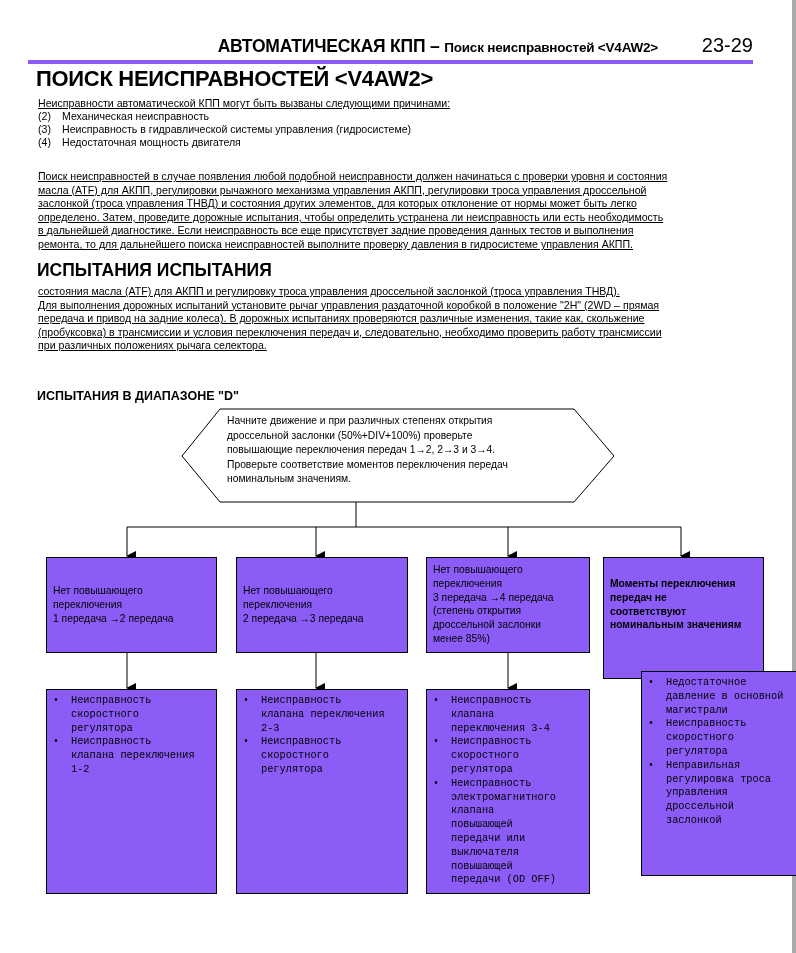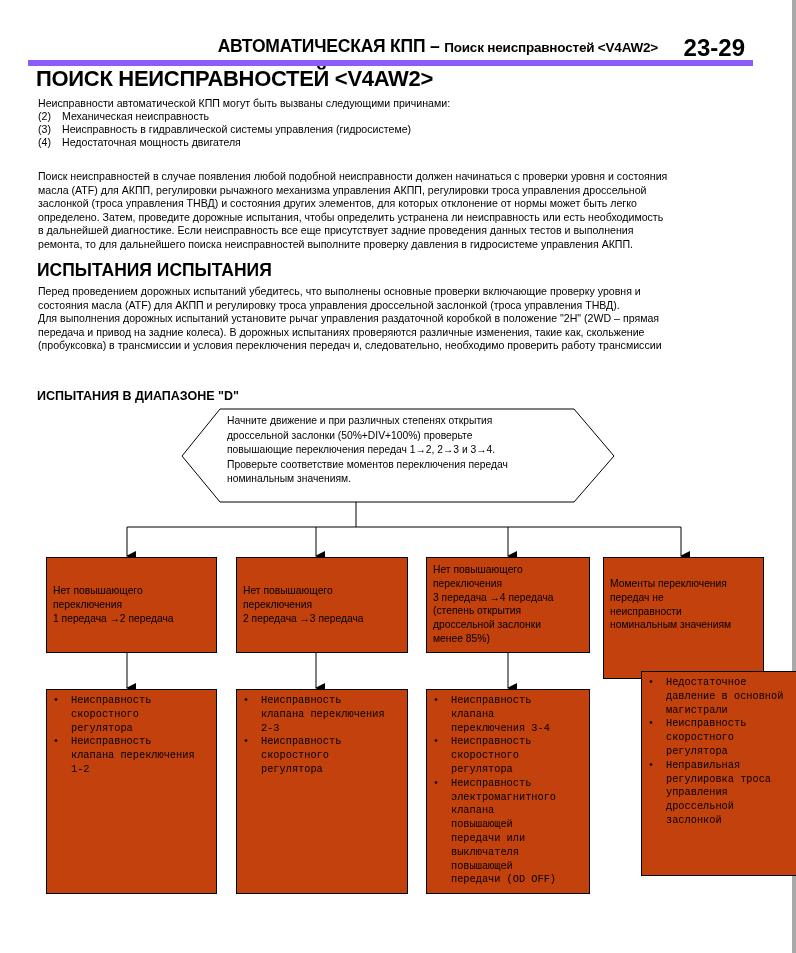--- a/index.html
+++ b/index.html
@@ -1,34 +1,34 @@
 <!DOCTYPE html>
 <html><head>
 <meta charset="utf-8">
 <style>
   html, body { margin: 0; padding: 0; }
   body {
     width: 796px; height: 953px; background: #ffffff; position: relative; overflow: hidden;
     font-family: "Liberation Sans", sans-serif; color: #000;
   }
   .right-edge { position: absolute; left: 792px; top: 0; width: 4px; height: 953px; background: #a9a9a9; }
-  .hdr { position: absolute; left: 28px; top: 32px; width: 725px; height: 28px; border-bottom: 6px solid #8b5cf6; }
+  .hdr { position: absolute; left: 28px; top: 32px; width: 725px; height: 28px; border-bottom: 4px solid #8b5cf6; }
   .hdr-title { position: absolute; left: 0; right: 95px; top: 4px; text-align: right; font-weight: bold; font-size: 17.5px; white-space: nowrap; letter-spacing: -0.2px; }
   .hdr-title .sub { font-size: 13.5px; font-weight: bold; }
-  .hdr-page { position: absolute; right: 8px; top: 2px; font-size: 24px; font-weight: bold; }
+  .hdr-page { position: absolute; right: 0; top: 2px; font-size: 20px; font-weight: normal; }
   .h1 { position: absolute; left: 36px; top: 66px; font-size: 22px; font-weight: bold; letter-spacing: -0.3px; }
-  .txt { position: absolute; left: 38px; font-size: 10.6px; line-height: 13.6px; white-space: nowrap; }
+  .txt { position: absolute; left: 38px; font-size: 10.6px; line-height: 13.6px; white-space: nowrap; text-decoration: underline; }
   .list { position: absolute; left: 38px; top: 97px; font-size: 10.6px; line-height: 13.2px; margin: 0; padding: 0; list-style: none; }
   .list li { white-space: nowrap; }
   .list .num { display: inline-block; width: 24px; }
   .h2 { position: absolute; left: 37px; top: 260px; font-size: 17.5px; font-weight: bold; }
   .h3 { position: absolute; left: 37px; top: 389px; font-size: 12.5px; font-weight: bold; }
   svg.flow { position: absolute; left: 0; top: 0; }
   .hex-text { position: absolute; left: 227px; top: 414px; width: 350px; font-size: 10.3px; line-height: 14.5px; }
-  .box { position: absolute; border: 1.5px solid #000; box-sizing: border-box; font-size: 10.3px; line-height: 13.8px; background: #c2410c; }
+  .box { position: absolute; border: 1.5px solid #000; box-sizing: border-box; font-size: 10.3px; line-height: 13.8px; background: #8b5cf6; }
   .box .inner { padding: 0 6px; }
   .box ul { margin: 0; padding: 0; list-style: none; font-family: Liberation Mono, monospace; }
   .box li { position: relative; padding-left: 24px; }
   .box li::before { content: "•"; position: absolute; left: 6px; top: 0; font-size: 10px; }
 </style>
 </head>
 <body>
 
 <div class="right-edge"></div>
 
@@ -50,25 +50,25 @@
   <div>Поиск неисправностей в случае появления любой подобной неисправности должен начинаться с проверки уровня и состояния</div>
   <div>масла (ATF) для АКПП, регулировки рычажного механизма управления АКПП, регулировки троса управления дроссельной</div>
   <div>заслонкой (троса управления ТНВД) и состояния других элементов, для которых отклонение от нормы может быть легко</div>
   <div>определено. Затем, проведите дорожные испытания, чтобы определить устранена ли неисправность или есть необходимость</div>
   <div>в дальнейшей диагностике. Если неисправность все еще присутствует задние проведения данных тестов и выполнения</div>
   <div>ремонта, то для дальнейшего поиска неисправностей выполните проверку давления в гидросистеме управления АКПП.</div>
 </div>
 
 <div class="h2">ИСПЫТАНИЯ ИСПЫТАНИЯ</div>
 <div class="txt" style="top:285px">
-  <div>Перед проведением дорожных испытаний убедитесь, что выполнены основные проверки включающие проверку уровня и</div>
   <div>состояния масла (ATF) для АКПП и регулировку троса управления дроссельной заслонкой (троса управления ТНВД).</div>
   <div>Для выполнения дорожных испытаний установите рычаг управления раздаточной коробкой в положение "2H" (2WD – прямая</div>
   <div>передача и привод на задние колеса). В дорожных испытаниях проверяются различные изменения, такие как, скольжение</div>
   <div>(пробуксовка) в трансмиссии и условия переключения передач и, следовательно, необходимо проверить работу трансмиссии</div>
+  <div>при различных положениях рычага селектора.</div>
 </div>
 
 <div class="h3">ИСПЫТАНИЯ В ДИАПАЗОНЕ "D"</div>
 
 <svg class="flow" width="796" height="953">
   <defs>
     <marker id="arr" markerWidth="10" markerHeight="10" refX="5" refY="9" orient="auto" markerUnits="userSpaceOnUse">
       <path d="M0,0 L10,0 L5,10 Z" fill="#000"></path>
     </marker>
   </defs>
@@ -110,25 +110,25 @@
 <div class="box" style="left:426px; top:557px; width:164px; height:96px;">
   <div class="inner" style="padding-top:5px;">
     <div>Нет повышающего</div>
     <div>переключения</div>
     <div>3 передача →4 передача</div>
     <div>(степень открытия</div>
     <div>дроссельной заслонки</div>
     <div>менее 85%)</div>
   </div>
 </div>
-<div class="box" style="left:603px; top:557px; width:161px; height:122px;">
+<div class="box" style="left:603px; top:557px; width:161px; height:122px;font-weight:bold;">
   <div class="inner" style="padding-top:19px;">
     <div>Моменты переключения</div>
     <div>передач не</div>
-    <div>неисправности</div>
+    <div>соответствуют</div>
     <div>номинальным значениям</div>
   </div>
 </div>
 
 <div class="box" style="left:46px; top:689px; width:171px; height:205px;">
   <ul style="padding-top:4px;">
     <li>
       <div>Неисправность</div>
       <div>скоростного</div>
       <div>регулятора</div>

